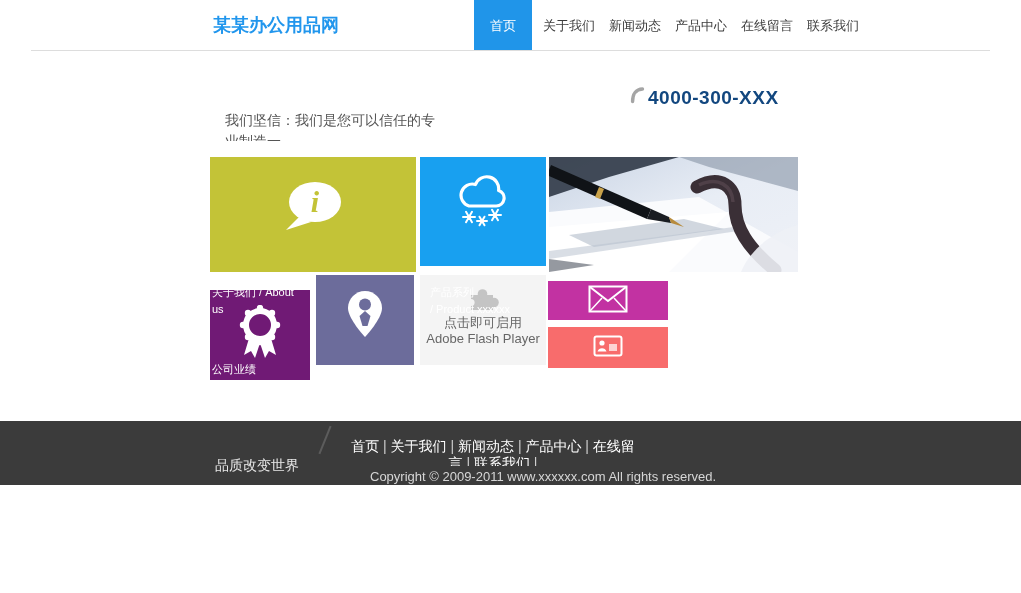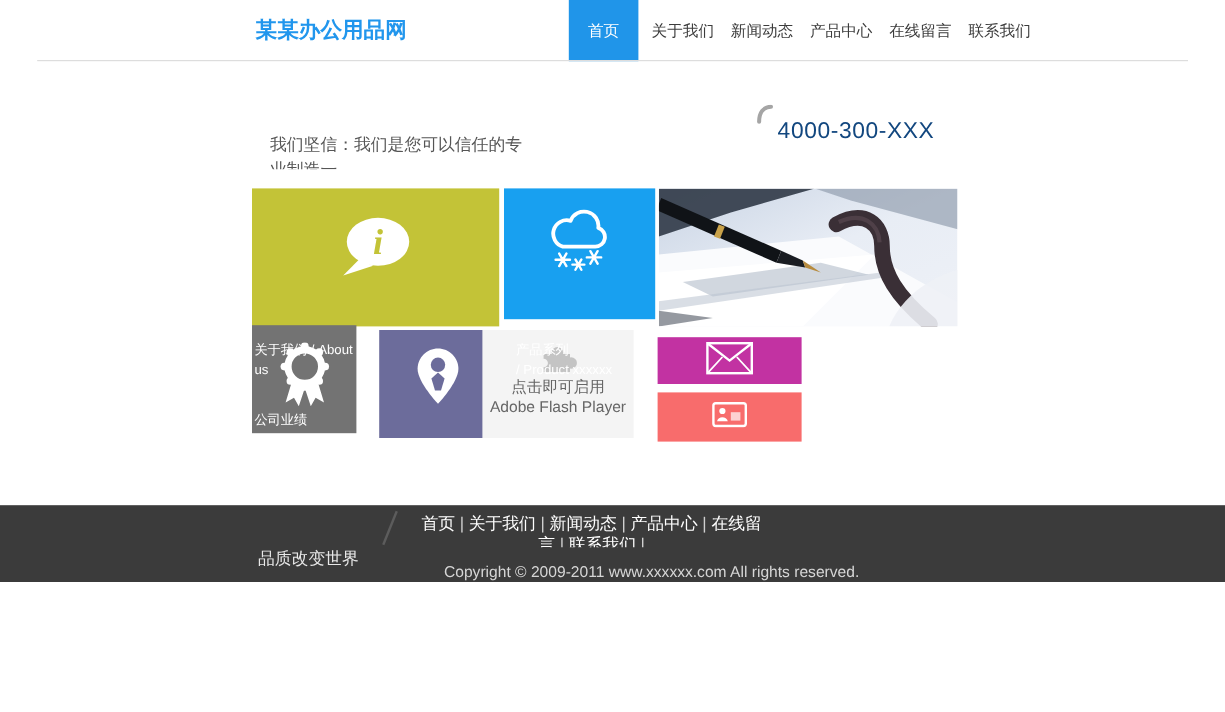--- a/index.html
+++ b/index.html
@@ -13,50 +13,50 @@
   .nav { position: absolute; left: 474px; top: 0; height: 51px; display: flex; align-items: stretch; }
   .nav-item { display: flex; align-items: center; padding: 0 7px; font-size: 13px; color: #3c3c3c; cursor: pointer; white-space: nowrap; }
   .nav-item.active { background: #2095e9; color: #fff; padding: 0 16px; margin-right: 4px; }
 
   
   .hero-title { position: absolute; left: 225px; top: 82px; font-size: 19px; font-weight: bold; color: #333; white-space: pre; letter-spacing: 0.5px; }
   .hero-sub { position: absolute; left: 225px; top: 110px; width: 222px; height: 31px; overflow: hidden; font-size: 14px; line-height: 21px; color: #555; }
   .hotline { position: absolute; left: 630px; top: 85px; }
   .hotline-icon { position: absolute; left: 0; top: 2px; }
   .hotline-label { margin-left: 18px; font-size: 14px; color: #a3a3a3; }
-  .hotline-number { margin-left: 18px; margin-top: 14px; font-size: 19px; font-weight: normal; color: #12477f; letter-spacing: 0.5px; }
+  .hotline-number { margin-left: 18px; margin-top: 2px; font-size: 19px; font-weight: bold; color: #12477f; letter-spacing: 0.5px; }
 
   
   .tile { position: absolute; cursor: pointer; }
   .tile-label { position: absolute; color: #fff; font-weight: normal; font-size: 11px; line-height: 17px; white-space: nowrap; z-index: 5; margin-top: 29px; }
   .t-about { left: 210px; top: 157px; width: 206px; height: 115px; background: #c3c337; }
   .t-about .tile-label { left: 2px; top: 98px; }
   .t-products { left: 420px; top: 157px; width: 126px; height: 109px; background: #18a0f0; }
   .t-products .tile-label { left: 10px; top: 98px; }
   .t-photo { left: 549px; top: 157px; width: 249px; height: 115px; overflow: hidden; }
-  .t-achv { left: 210px; top: 271px; width: 87px; height: 90px; background: #737373; }
+  .t-achv { left: 210px; top: 290px; width: 100px; height: 90px; background: #701a75; }
   .t-achv .tile-label { left: 2px; bottom: 2px; }
   .t-loc { left: 316px; top: 275px; width: 98px; height: 90px; background: #6c6c9b; }
-  .t-flash { left: 402px; top: 275px; width: 126px; height: 90px; background: #f4f4f4; text-align: center; }
+  .t-flash { left: 420px; top: 275px; width: 126px; height: 90px; background: #f4f4f4; text-align: center; }
   .flash-text { margin-top: 40px; font-size: 13px; line-height: 16px; color: #666; }
   .t-msg { left: 548px; top: 281px; width: 120px; height: 39px; background: #c232a2; }
   .t-news { left: 674px; top: 281px; width: 141px; height: 39px; background: #fbd09e; }
   .t-news .tile-label { left: 6px; top: 11px; }
   .t-gallery { left: 548px; top: 327px; width: 120px; height: 41px; background: #f86c6c; }
   .icon-center { position: absolute; left: 50%; top: 50%; transform: translate(-50%, -50%); }
   .t-about .icon-center { top: 45%; }
   .t-achv .icon-center { top: 50%; }
   .flash-puzzle { position: absolute; left: 50%; top: 8px; transform: translateX(-50%); }
   .news-cloud { position: absolute; right: 10px; top: 6px; }
 
   
   .footer { position: absolute; left: 0; top: 421px; width: 1021px; height: 64px; background: #3b3b3b; overflow: hidden; }
   .footer-slogan { position: absolute; left: 215px; top: 36px; font-size: 14px; color: #e8e8e8; }
   .footer-slash { position: absolute; left: 324px; top: 4px; width: 2px; height: 30px; background: #5c5c5c; transform: rotate(22deg); }
-  .footer-links { position: absolute; left: 347px; top: 7px; width: 292px; height: 28px; overflow: hidden; text-align: center; font-size: 14px; line-height: 17px; color: #fff; }
+  .footer-links { position: absolute; left: 347px; top: 17px; width: 292px; height: 28px; overflow: hidden; text-align: center; font-size: 14px; line-height: 17px; color: #fff; }
   .footer-link { cursor: pointer; }
   .footer-link::after { content: " | "; color: #cfcfcf; }
   .footer-copy { position: absolute; left: 370px; top: 47px; width: 345px; overflow: hidden; white-space: nowrap; font-size: 13px; color: #d6d6d6; }
 </style>
 </head>
 <body>
 
 <div id="canvas">
 
   <div class="header">

